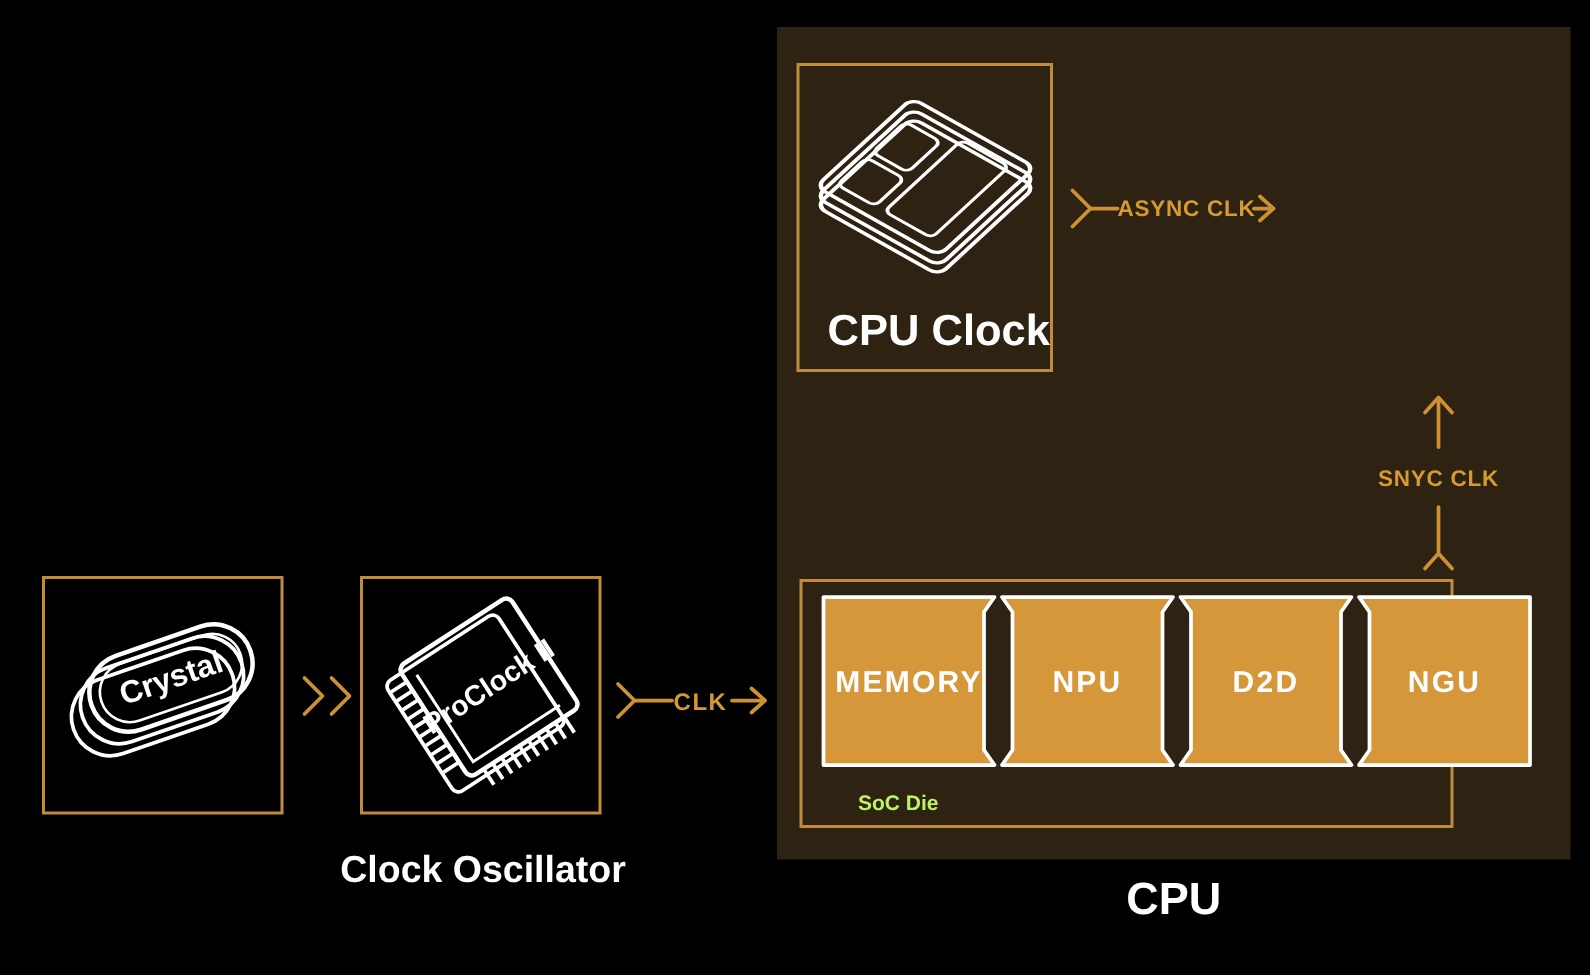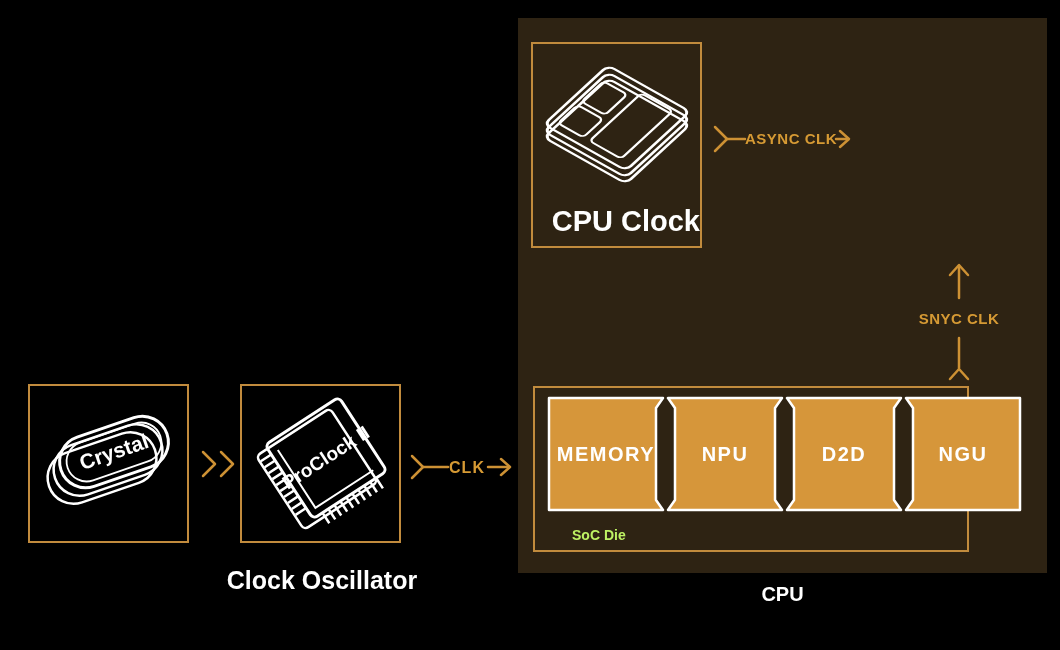--- a/index.html
+++ b/index.html
@@ -122,15 +122,15 @@
       <g fill="#fff" font-size="20" letter-spacing="1.5" text-anchor="middle">
         <text x="71" y="73">MEMORY</text>
         <text x="190" y="73">NPU</text>
         <text x="309" y="73">D2D</text>
         <text x="428" y="73">NGU</text>
       </g>
     </svg>
     <div class="soc-label">SoC Die</div>
   </div>
 
-  <div class="abs node-label" style="left:518px;top:583px;width:529px;font-size:20px;">CPU</div>
+  <div class="abs node-label" style="left:518px;top:583px;width:529px;font-size:30px;">CPU</div>
 
 </div>
 
 </body></html>

